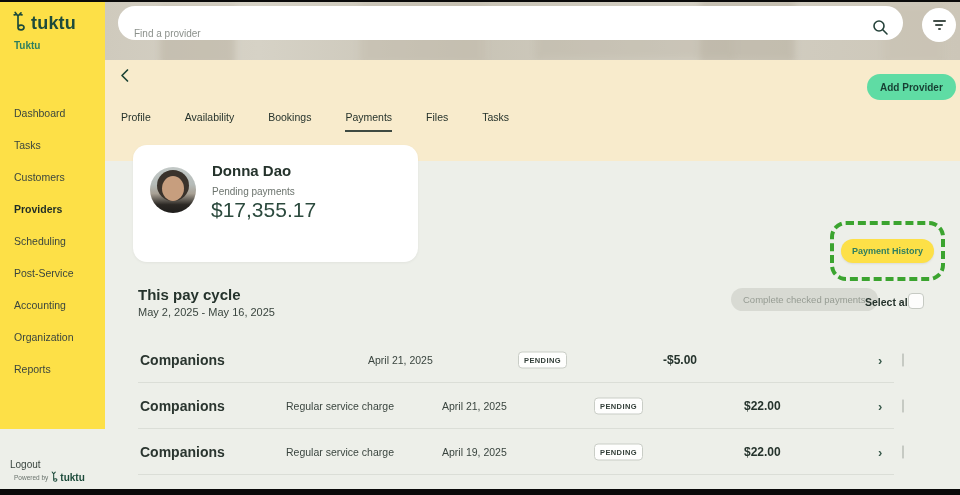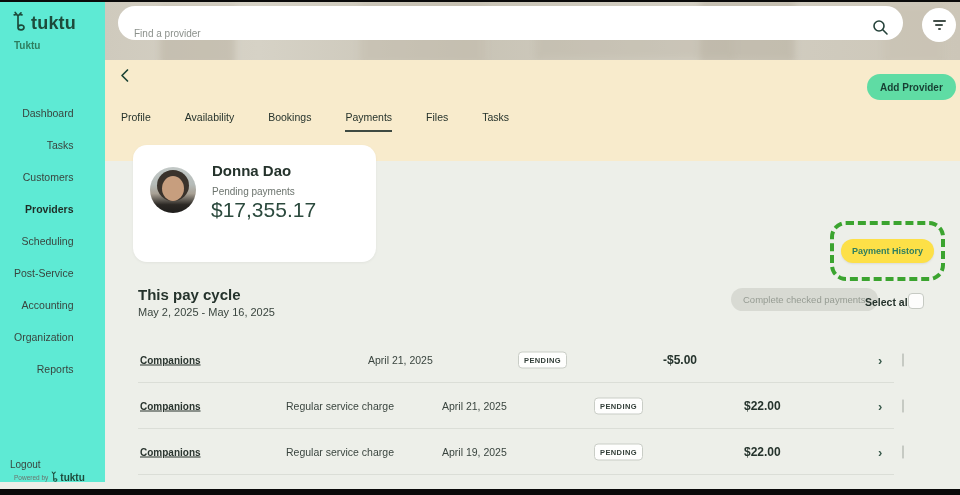--- a/index.html
+++ b/index.html
@@ -5,21 +5,21 @@
   * { box-sizing: border-box; }
   html,body { margin:0; padding:0; }
   body {
     width:960px; height:495px; position:relative; overflow:hidden;
     background:#EDEFE9; font-family:"Liberation Sans", sans-serif;
   }
   .bar-top    { position:absolute; left:0; top:0; width:960px; height:2px; background:#0A0A0A; z-index:60; }
   .bar-bottom { position:absolute; left:0; top:489px; width:960px; height:6px; background:#0A0A0A; z-index:60; }
 
   
-  .sidebar { position:absolute; left:0; top:0; width:105px; height:482px; background:#5eead4; z-index:20;text-align:right; }
+  .sidebar { position:absolute; left:0; top:0; width:105px; height:429px; background:#fde047; z-index:20; }
   .logo { position:absolute; left:13px; top:11px; display:flex; align-items:center; gap:3px; color:#1D4B3B; }
   .logo-text { font-size:18px; font-weight:bold; letter-spacing:.2px; color:#1D4B3B; }
   .home-link { position:absolute; left:14px; top:40px; font-size:10px; font-weight:bold; color:#2E7E5F; cursor:pointer; }
   .nav { position:absolute; left:14px; top:87px; }
   .nav-item { font-size:10.5px; color:#39443E; margin-bottom:18.5px; cursor:pointer;margin-top:20px; }
   .nav-item.active { font-weight:bold; color:#1F2C26; }
   .logout { position:absolute; left:10px; top:451px; font-size:10px; color:#39443E; cursor:pointer;margin-top:8px; }
   .powered { position:absolute; left:14px; top:471px; display:flex; align-items:center; gap:3px; }
   .powered-label { font-size:6.5px; color:#6A736D; }
   .powered-logo { display:flex; align-items:center; gap:1px; font-size:10px; font-weight:bold; color:#1D4B3B; }
@@ -54,21 +54,21 @@
 
   .add-provider { position:absolute; left:762px; top:74px; height:26px; padding:0 13px; border:none;
     border-radius:13px; background:#5FDCA4; color:#173F33; font-size:10px; font-weight:bold;
     font-family:"Liberation Sans",sans-serif; cursor:pointer; }
 
   .tabs { position:absolute; left:16px; top:111px; display:flex; gap:34px; }
   .tab { background:none; border:none; padding:0 0 7px 0; font-size:10.5px; color:#26332C;
     font-family:"Liberation Sans",sans-serif; cursor:pointer; border-bottom:2px solid transparent; }
   .tab.active { font-weight:normal; border-bottom-color:#3E4A42; }
 
-  .profile-card { position:absolute; left:28px; top:145px; width:243px; height:117px; background:#FFFFFF;
+  .profile-card { position:absolute; left:28px; top:145px; width:285px; height:117px; background:#FFFFFF;
     border-radius:14px; box-shadow:0 1px 3px rgba(0,0,0,.05); z-index:6; }
   .avatar { position:absolute; left:17px; top:22px; width:46px; height:46px; border-radius:50%; overflow:hidden;
     background:linear-gradient(180deg,#C3C9C7 0%,#B5BBB8 38%,#A8A094 58%,#2B2824 82%,#1E1D1B 100%); }
   .avatar::before { content:""; position:absolute; left:7px; top:3px; width:32px; height:31px;
     border-radius:50%; background:#3A322B; }
   .avatar::after { content:""; position:absolute; left:12px; top:9px; width:22px; height:25px;
     border-radius:50%; background:#C79E7E; }
   .p-name   { position:absolute; left:79px; top:17px; font-size:15px; font-weight:bold; color:#25332C; }
   .p-label  { position:absolute; left:79px; top:41px; font-size:10px;  color:#6C746E; }
   .p-amount { position:absolute; left:78px; top:53px; font-size:21px; color:#2C4A3E; }
@@ -86,21 +86,21 @@
     font-family:"Liberation Sans",sans-serif; cursor:default; }
   .select-all-label { position:absolute; left:760px; top:296px; font-size:10.5px; font-weight:bold; color:#25332C; }
   .checkbox { width:16px; height:16px; background:#FDFDFC; border:1px solid #C6CAC3; border-radius:4px; cursor:pointer; }
   .select-all-cb { position:absolute; left:803px; top:293px; }
 
   
   .rows { position:absolute; left:33px; top:337px; width:792px; }
   .prow { position:relative; height:46px; cursor:pointer; }
   .prow::after { content:""; position:absolute; left:0; bottom:0; width:756px; height:1px; background:#DBDED7; }
   .cell { position:absolute; top:50%; transform:translateY(-50%); font-size:10.5px; color:#39443E; white-space:nowrap; }
-  .c-service { left:2px; font-weight:bold; color:#2A352F; font-size:10px;text-decoration:underline; }
+  .c-service { left:2px; font-weight:bold; color:#2A352F; font-size:14px; }
   .c-desc   { left:148px; }
   .c-date   { left:304px; }
   .c-status { left:456px; }
   .c-amount { left:606px; font-weight:bold; font-size:12px; color:#25332C; }
   .prow.shift .c-date   { left:230px; }
   .prow.shift .c-status { left:380px; }
   .prow.shift .c-amount { left:525px; }
   .c-chevron { left:740px; color:#3A5A4C; font-size:13px; font-weight:bold; }
   .c-check { left:764px; }
   .badge { display:inline-block; border:1px solid #C9CDC6; background:#FEFEFD; border-radius:4px;

